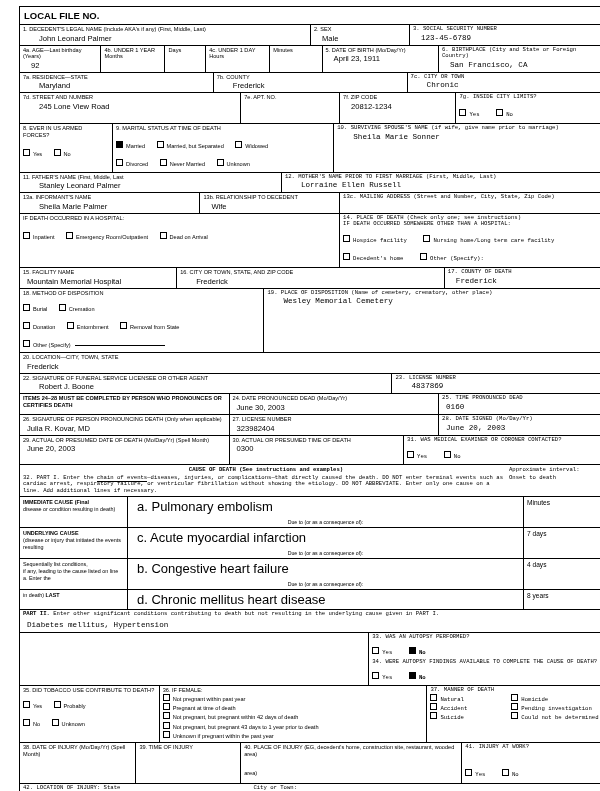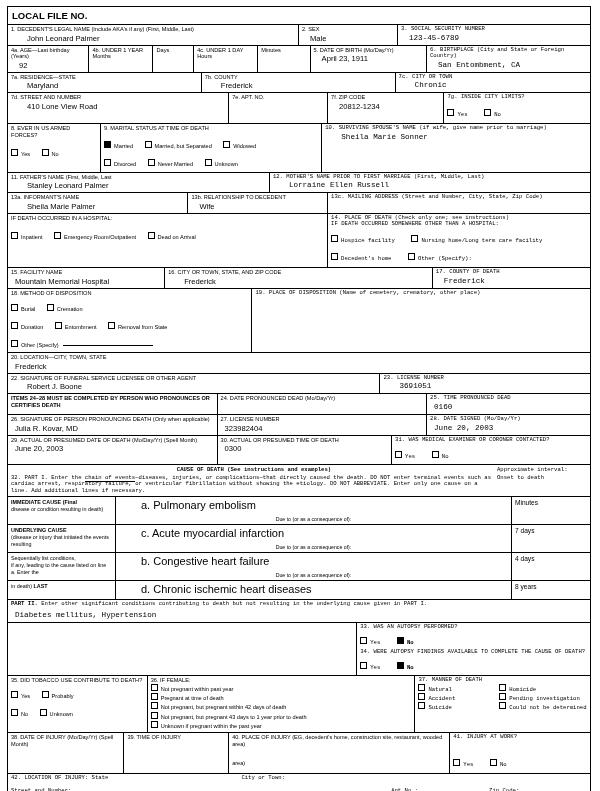--- a/index.html
+++ b/index.html
@@ -1,17 +1,17 @@
 <!DOCTYPE html>
 <html><head>
 <meta charset="utf-8">
 <style>
   html,body{margin:0;padding:0;background:#b8b8b8;}
   body{font-family:"Liberation Sans", sans-serif;}
-  .page{width:600px;height:791px;background:#ffffff;position:relative;box-sizing:border-box;padding:6px 7px;}
+  .page{width:600px;height:791px;background:#ffffff;position:relative;box-sizing:border-box;padding:6px 19px;}
   .form{border:1px solid #000;width:584px;box-sizing:border-box;}
   .row{display:flex;border-bottom:1px solid #000;}
   .row:last-child{border-bottom:none;}
   .cell{border-right:1px solid #000;box-sizing:border-box;padding:1px 3px 2px 3px;position:relative;}
   .cell:last-child{border-right:none;}
   .lbl{font-size:5.6px;line-height:6.6px;color:#000;}
   .val{font-size:7.6px;line-height:9px;color:#000;padding-left:16px;padding-top:1px;}
   .val.c{padding-left:8px;}
   .val.n{padding-left:4px;}
   .big{font-size:9.5px;font-weight:bold;padding:3px 4px;}
@@ -22,21 +22,21 @@
   .optblk{font-size:5.6px;line-height:7.8px;display:block;}
   .bold{font-weight:bold;}
   .center{text-align:center;}
   .underline{border-bottom:1px solid #000;}
   .grow{flex:1;font-family:Liberation Mono, monospace;}
   .causerow{display:flex;border-bottom:1px solid #000;min-height:26px;}
   .causeleft{width:108px;border-right:1px solid #000;font-size:5.4px;line-height:6.6px;padding:2px 3px;box-sizing:border-box;}
   .causemid{flex:1;border-right:1px solid #000;padding:2px 3px;box-sizing:border-box;position:relative;}
   .causeright{width:78px;padding:2px 3px;box-sizing:border-box;font-size:6.6px;}
   .dueto{font-size:5.2px;text-align:center;margin-top:5px;}
-  .causeval{font-size:11px;padding-left:6px;margin-left:16px;}
+  .causeval{font-size:13px;padding-left:6px;}
 </style>
 </head>
 <body>
 
 <div class="page">
   <div class="form">
 
     <div class="hdr">
       <div class="cell big" style="width:50%">LOCAL FILE NO.</div>
     </div>
@@ -76,21 +76,21 @@
       <div class="cell" style="width:9%">
         <div class="lbl">Minutes</div>
         <div class="val c"></div>
       </div>
       <div class="cell" style="width:20%">
         <div class="lbl">5. DATE OF BIRTH (Mo/Day/Yr)</div>
         <div class="val c">April 23, 1911</div>
       </div>
       <div class="cell grow">
         <div class="lbl">6. BIRTHPLACE (City and State or Foreign Country)</div>
-        <div class="val c">San Entombment, CA</div>
+        <div class="val c">San Francisco, CA</div>
       </div>
     </div>
 
     <div class="row">
       <div class="cell" style="width:33.3%">
         <div class="lbl">7a. RESIDENCE—STATE</div>
         <div class="val">Maryland</div>
       </div>
       <div class="cell" style="width:33.3%">
         <div class="lbl">7b. COUNTY</div>
@@ -98,21 +98,21 @@
       </div>
       <div class="cell grow">
         <div class="lbl">7c. CITY OR TOWN</div>
         <div class="val">Chronic</div>
       </div>
     </div>
 
     <div class="row">
       <div class="cell" style="width:38%">
         <div class="lbl">7d. STREET AND NUMBER</div>
-        <div class="val">410 Lone View Road</div>
+        <div class="val">245 Lone View Road</div>
       </div>
       <div class="cell" style="width:17%">
         <div class="lbl">7e. APT. NO.</div>
         <div class="val"></div>
       </div>
       <div class="cell" style="width:20%">
         <div class="lbl">7f. ZIP CODE</div>
         <div class="val c">20812-1234</div>
       </div>
       <div class="cell grow">
@@ -223,47 +223,49 @@
           <span class="opt"><span class="cb"></span><span>Donation</span></span>
           <span class="opt"><span class="cb"></span><span>Entombment</span></span>
           <span class="opt"><span class="cb"></span><span>Removal from State</span></span>
         </div>
         <div>
           <span class="opt"><span class="cb"></span><span>Other (Specify)</span><span style="display:inline-block;width:90px;border-bottom:1px solid #000;margin-left:4px;"></span></span>
         </div>
       </div>
       <div class="cell grow">
         <div class="lbl">19. PLACE OF DISPOSITION (Name of cemetery, crematory, other place)</div>
+        <div class="val">Wesley Memorial Cemetery</div>
       </div>
     </div>
 
     <div class="row">
       <div class="cell" style="width:26%">
         <div class="lbl">20. LOCATION—CITY, TOWN, STATE</div>
         <div class="val n">Frederick</div>
       </div>
     </div>
 
     <div class="row">
       <div class="cell" style="width:64%">
         <div class="lbl">22. SIGNATURE OF FUNERAL SERVICE LICENSEE OR OTHER AGENT</div>
         <div class="val">Robert J. Boone</div>
       </div>
       <div class="cell grow">
         <div class="lbl">23. LICENSE NUMBER</div>
-        <div class="val">3691051</div>
+        <div class="val">4837869</div>
       </div>
     </div>
 
     <div class="row">
       <div class="cell" style="width:36%">
         <div class="lbl bold">ITEMS 24–28 MUST BE COMPLETED BY PERSON WHO PRONOUNCES OR CERTIFIES DEATH</div>
       </div>
       <div class="cell" style="width:36%">
         <div class="lbl">24. DATE PRONOUNCED DEAD (Mo/Day/Yr)</div>
+        <div class="val n">June 30, 2003</div>
       </div>
       <div class="cell grow">
         <div class="lbl">25. TIME PRONOUNCED DEAD</div>
         <div class="val n">0160</div>
       </div>
     </div>
 
     <div class="row">
       <div class="cell" style="width:36%">
         <div class="lbl">26. SIGNATURE OF PERSON PRONOUNCING DEATH (Only when applicable)</div>
@@ -348,21 +350,21 @@
       </div>
       <div class="causeright">4 days</div>
     </div>
 
     <div class="causerow" style="min-height:18px">
       <div class="causeleft">
         <span>in death)</span>
         <span class="bold">LAST</span>
       </div>
       <div class="causemid">
-        <div class="causeval"><span>d.</span> <span>Chronic ischemic heart diseases</span></div>
+        <div class="causeval"><span>d.</span> <span>Chronic mellitus heart disease</span></div>
       </div>
       <div class="causeright">8 years</div>
     </div>
 
     <div class="row">
       <div class="cell grow">
         <div class="lbl"><span class="bold">PART II.</span> Enter other significant conditions contributing to death but not resulting in the underlying cause given in PART I.</div>
         <div class="val n" style="padding-top:3px">Diabetes mellitus, Hypertension</div>
       </div>
     </div>

